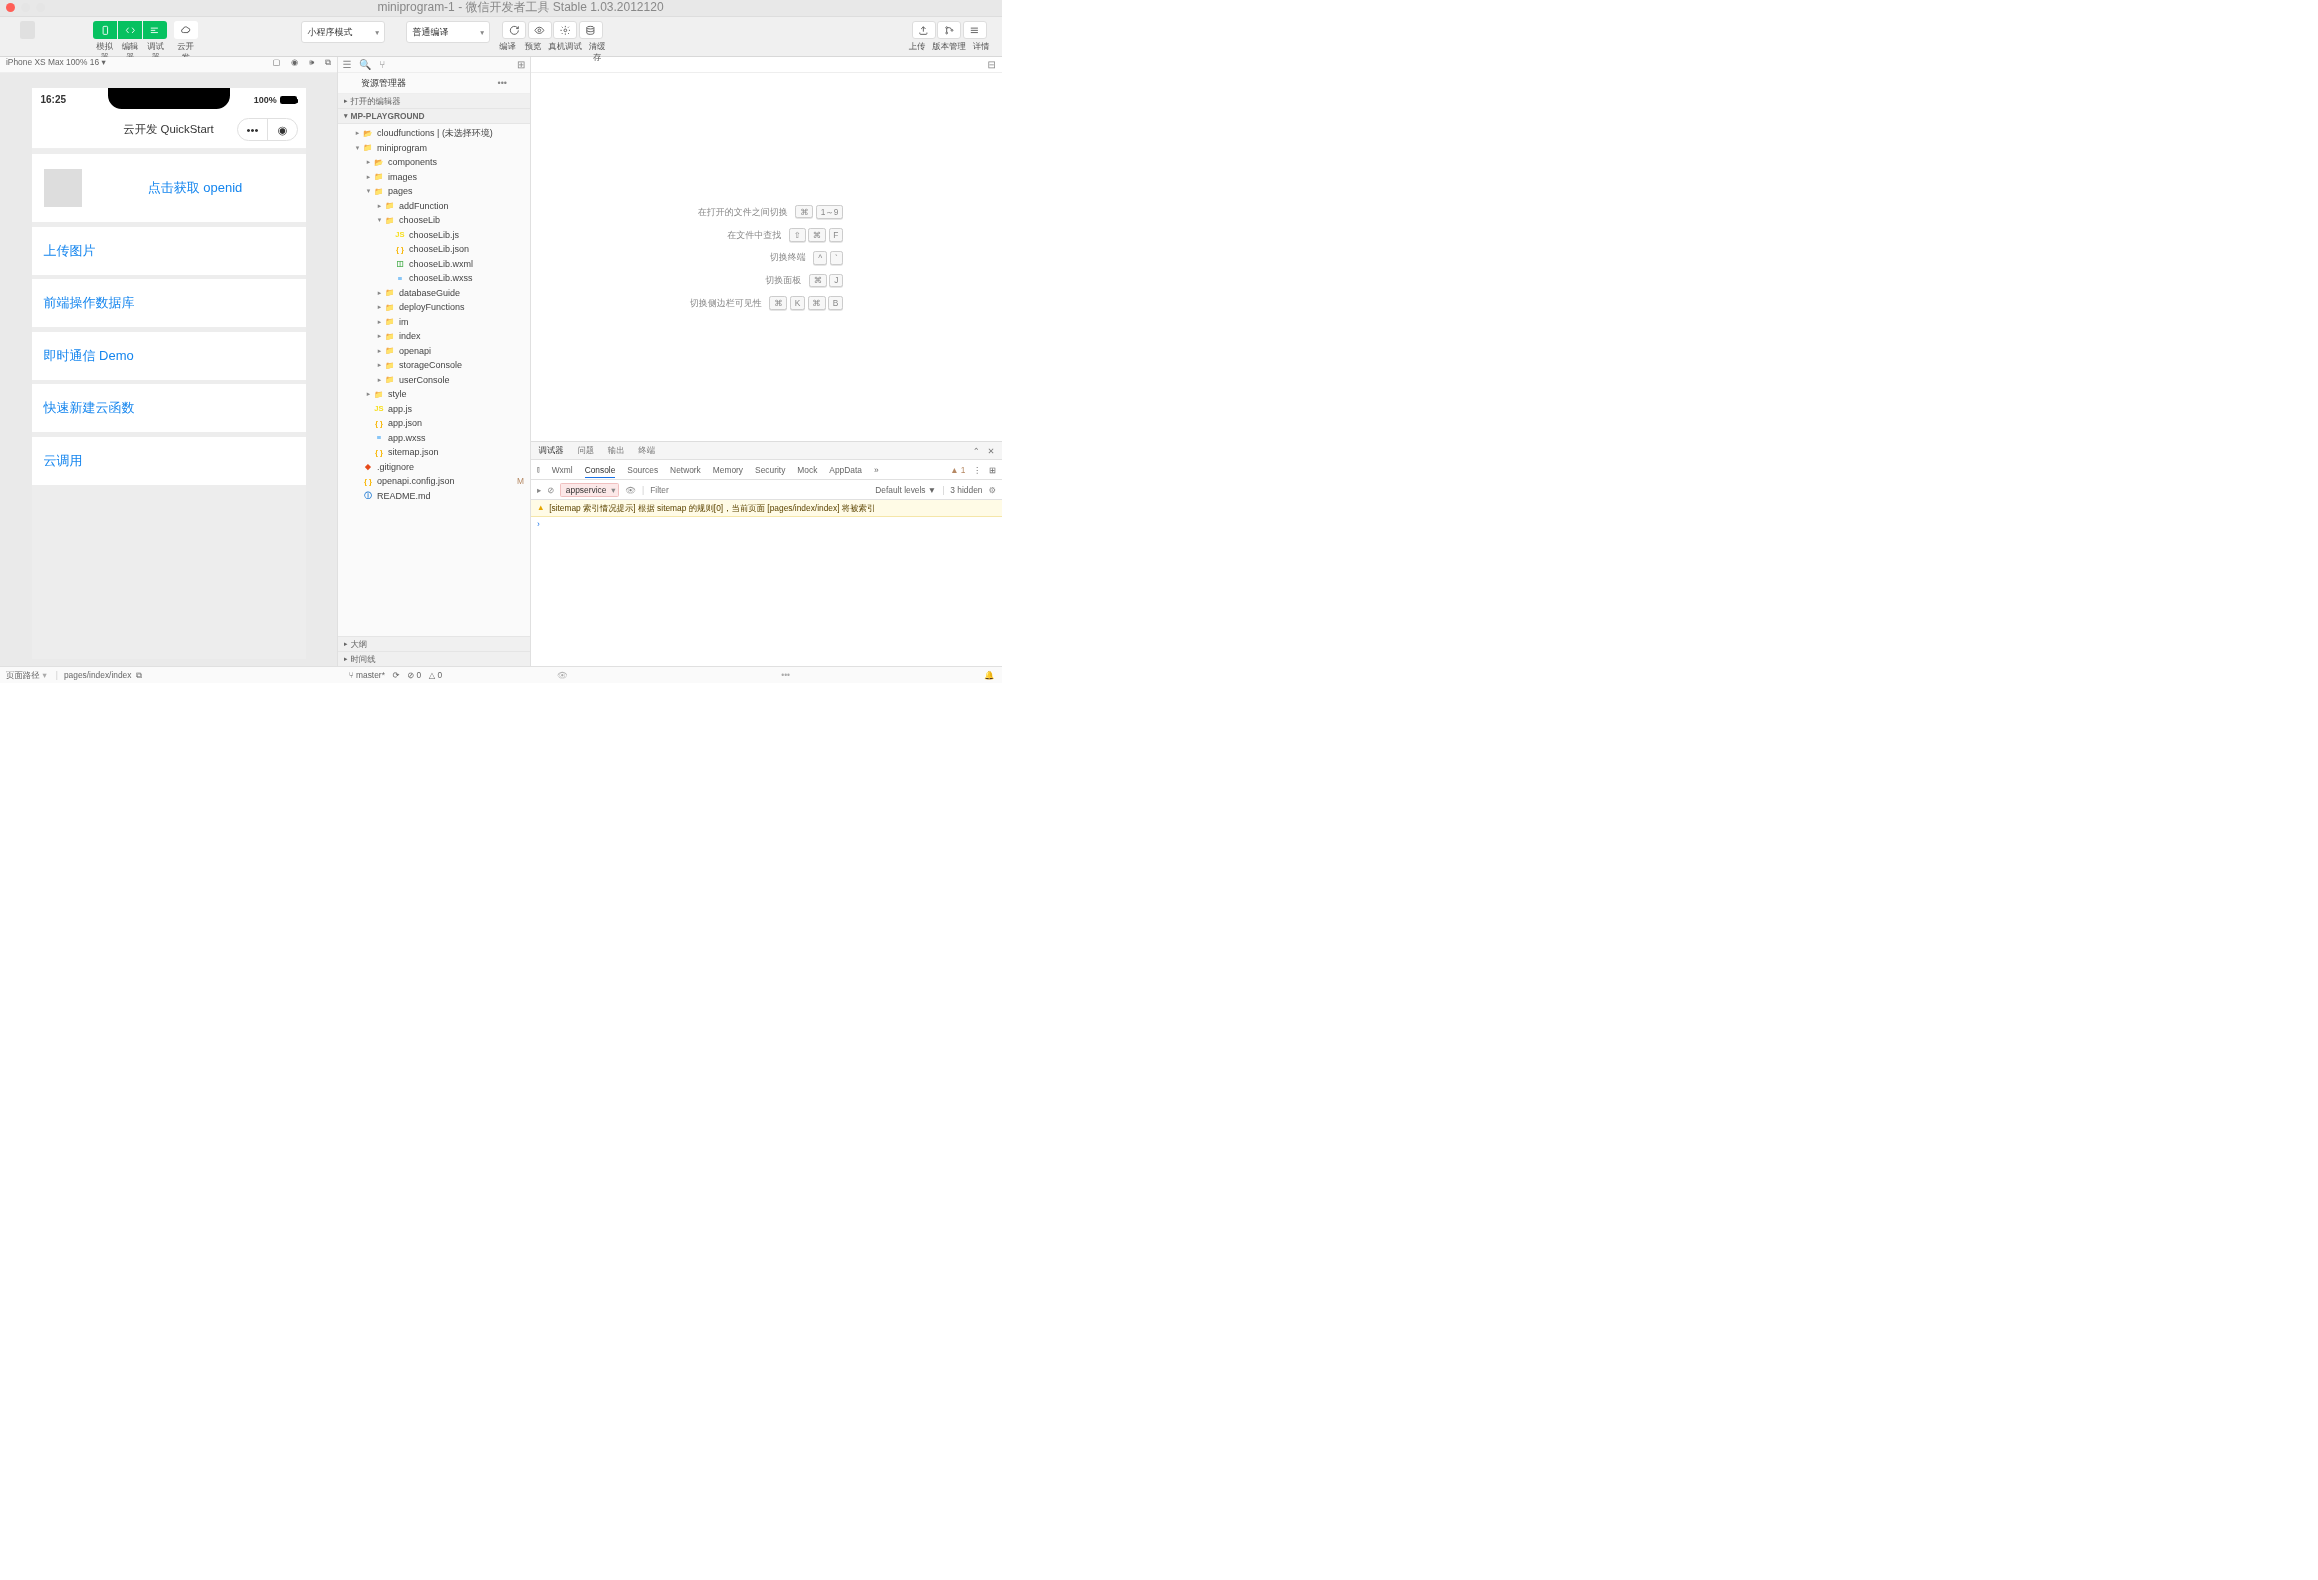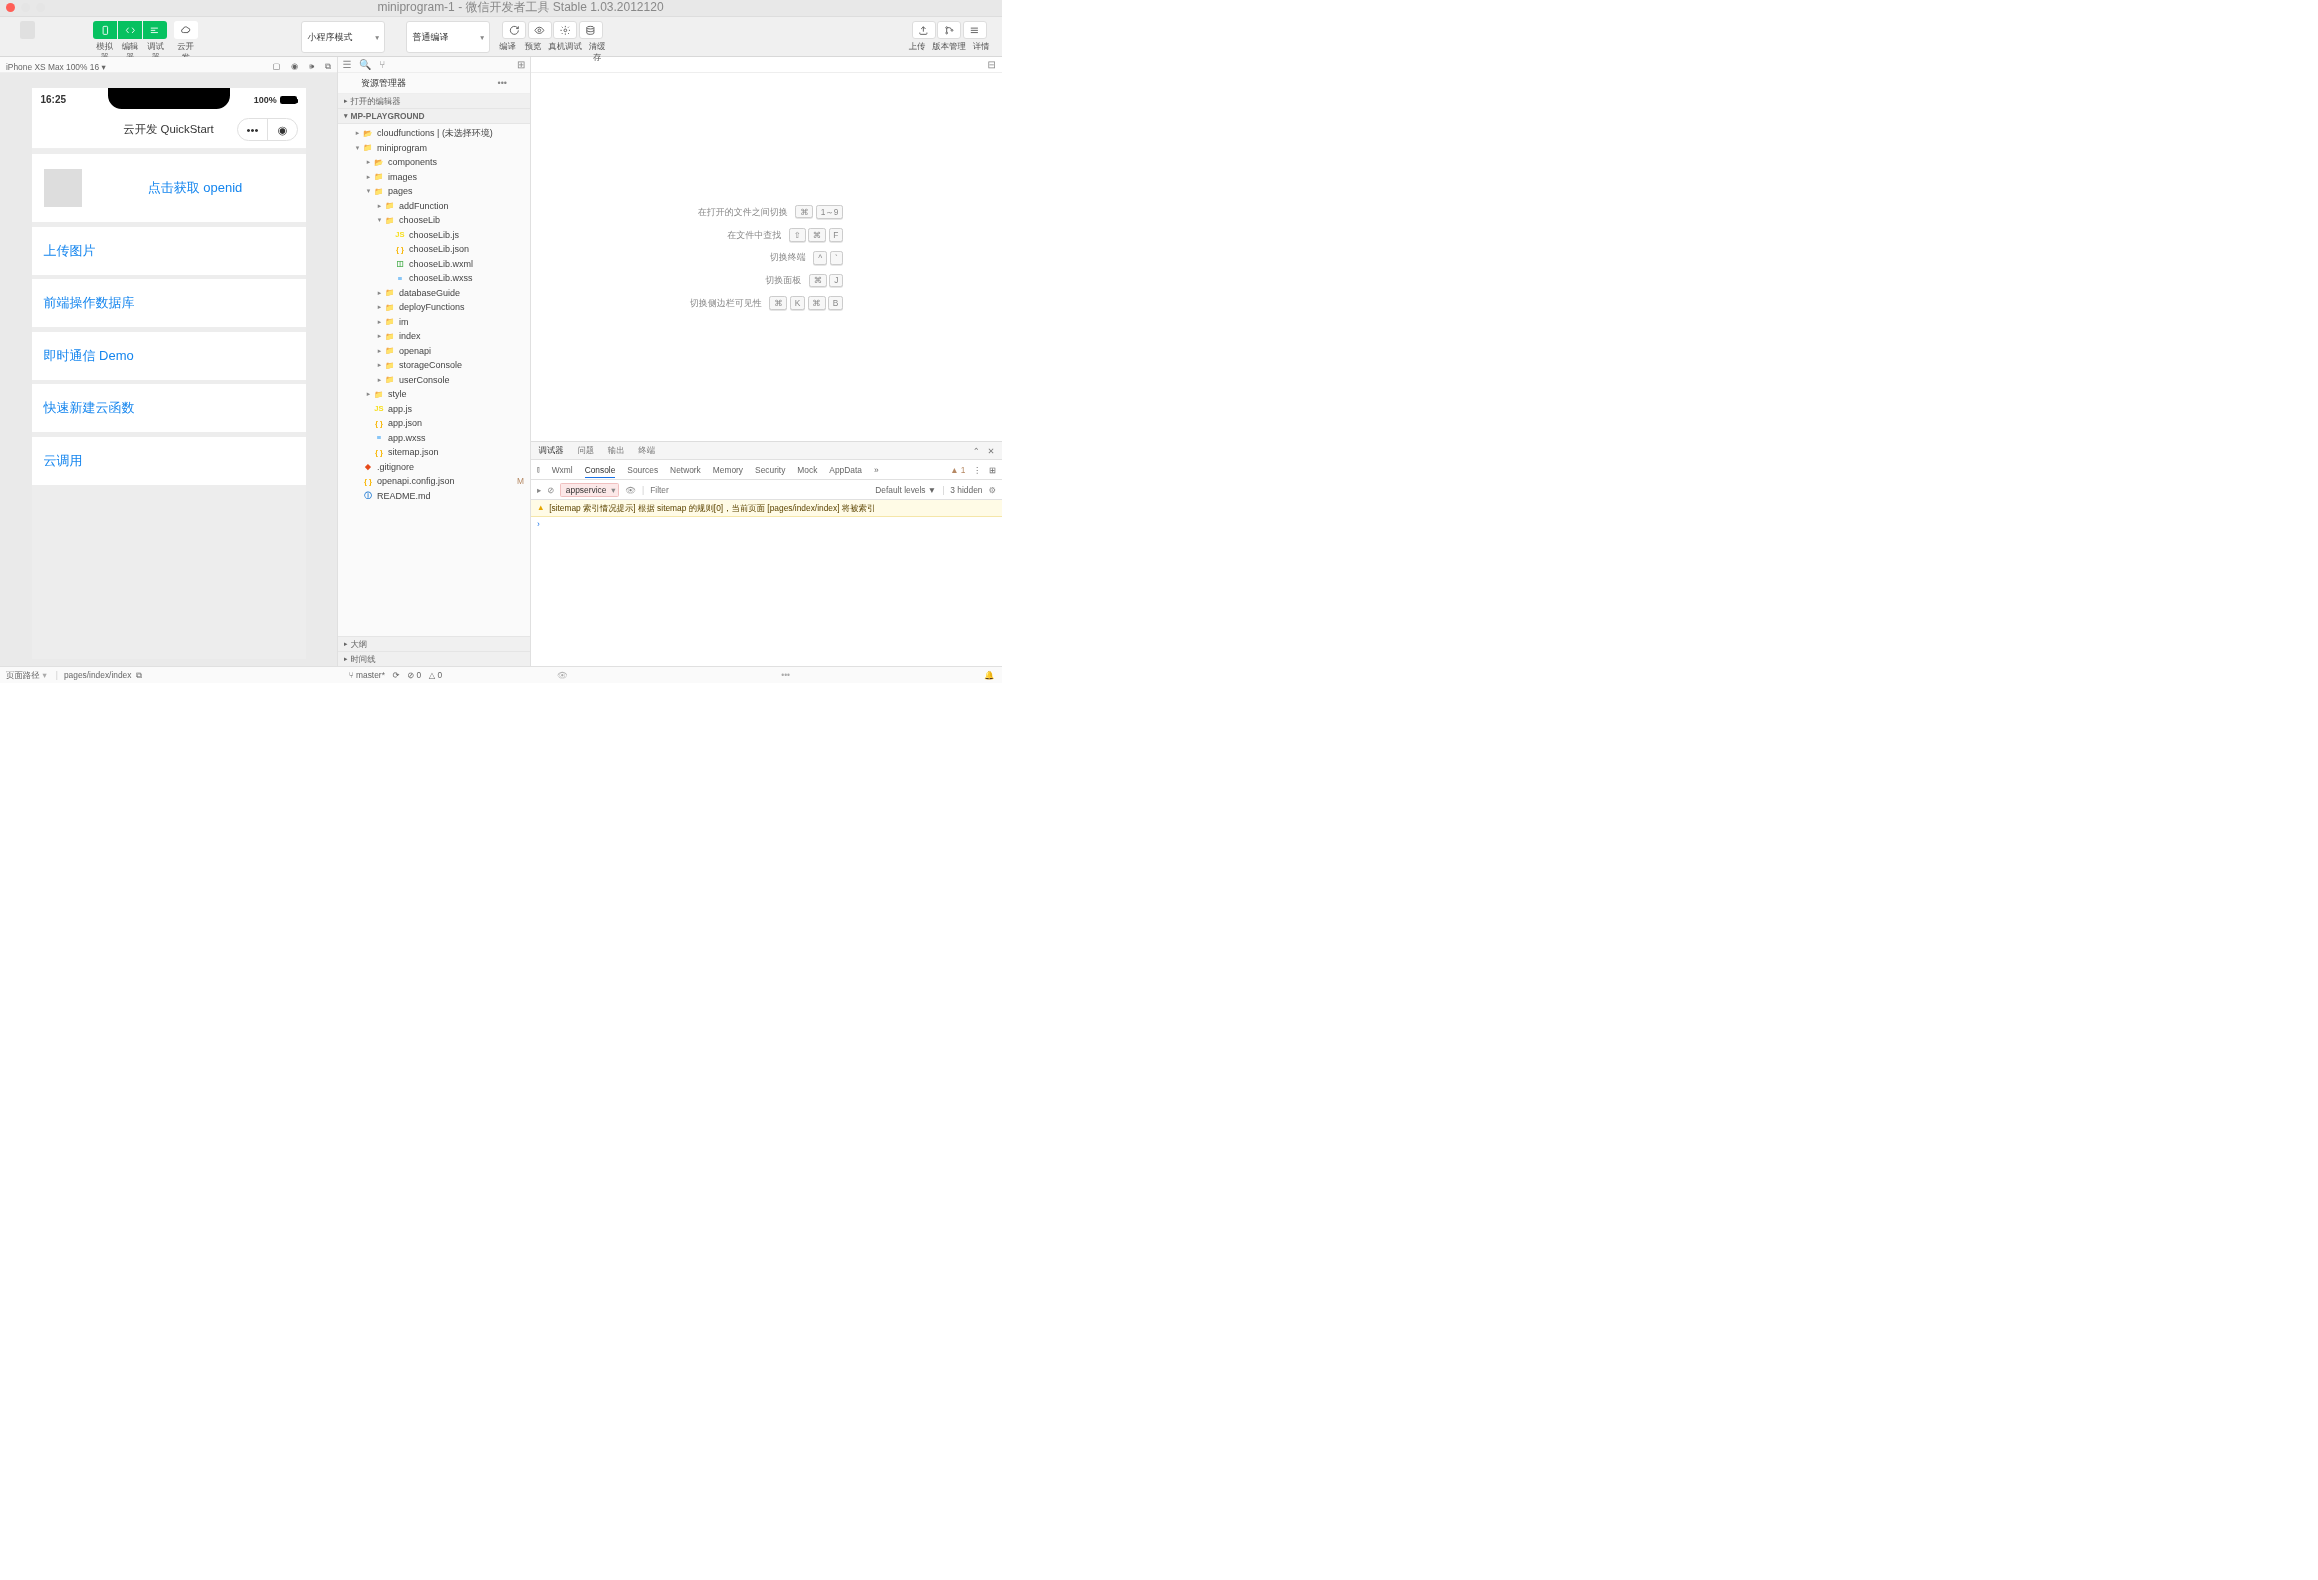--- a/index.html
+++ b/index.html
@@ -17,29 +17,29 @@
 .toolbar { height: 40px; background: #f0f0f0; display: flex; align-items: flex-start; padding: 4.6px 9px 0; border-bottom: 0.8px solid #d8d8d8; gap: 6px; }
 .tb-group { display: flex; flex-direction: column; align-items: center; gap: 1.5px; }
 .tb-btns { display: flex; gap: 1.5px; }
 .tb-btn { width: 24px; height: 18px; border-radius: 3px; display: flex; align-items: center; justify-content: center; cursor: pointer; border: 0.8px solid transparent; background: #fff; }
 .tb-btn.green { background: #07c160; color: #fff; }
 .tb-btn.merged-l { border-radius: 3px 0 0 3px; }
 .tb-btn.merged-m { border-radius: 0; margin-left: -0.8px; }
 .tb-btn.merged-r { border-radius: 0 3px 3px 0; margin-left: -0.8px; }
 .tb-labels { display: flex; gap: 1.5px; }
 .tb-label { width: 24px; text-align: center; font-size: 8.4px; color: #555; }
-.tb-select { height: 32px; border: 0.8px solid #ddd; border-radius: 3px; background: #fff; padding: 0 15px 0 6px; font-size: 9px; position: relative; display: flex; align-items: center; min-width: 84px; }
+.tb-select { height: 22px; border: 0.8px solid #ddd; border-radius: 3px; background: #fff; padding: 0 15px 0 6px; font-size: 9px; position: relative; display: flex; align-items: center; min-width: 84px; }
 .tb-select::after { content: "▾"; position: absolute; right: 4.6px; color: #888; font-size: 7.6px; }
 .tb-spacer { flex: 1; }
 .tb-icon-btn { width: 24px; height: 18px; border: 0.8px solid #ddd; border-radius: 3px; background: #fff; display: flex; align-items: center; justify-content: center; cursor: pointer; }
 
 
 .main { flex: 1; display: flex; min-height: 0; }
 .sim-col { width: 338px; display: flex; flex-direction: column; border-right: 0.8px solid #e0e0e0; }
-.sim-bar { height: 16.7px; background: #fafafa; border-bottom: 0.8px solid #eee; display: flex; align-items: flex-end; padding: 0 6px; font-size: 8.4px; color: #666; }
+.sim-bar { height: 16.7px; background: #fafafa; border-bottom: 0.8px solid #eee; display: flex; align-items: flex-start; padding: 0 6px; font-size: 8.4px; color: #666; }
 .sim-bar .right { margin-left: auto; display: flex; gap: 10.7px; }
 .sim-area { flex: 1; background: #eaeaea; display: flex; justify-content: center; padding-top: 15px; overflow: hidden; }
 
 
 .phone { width: 274px; height: 571px; background: #fff; display: flex; flex-direction: column; position: relative; }
 .notch { position: absolute; top: 0; left: 50%; transform: translateX(-50%); width: 122px; height: 21px; background: #000; border-radius: 0 0 13.7px 13.7px; }
 .statusbar { height: 23px; display: flex; align-items: center; padding: 0 9px; font-size: 10px; font-weight: 600; }
 .statusbar .sbr { margin-left: auto; display: flex; align-items: center; gap: 3px; font-size: 9px; }
 .battery { width: 16.7px; height: 8.4px; border: 0.8px solid #000; border-radius: 1.5px; position: relative; }
 .battery::after { content: ""; position: absolute; right: -2.3px; top: 2.3px; width: 1.5px; height: 3.8px; background: #000; border-radius: 0 0.8px 0.8px 0; }

